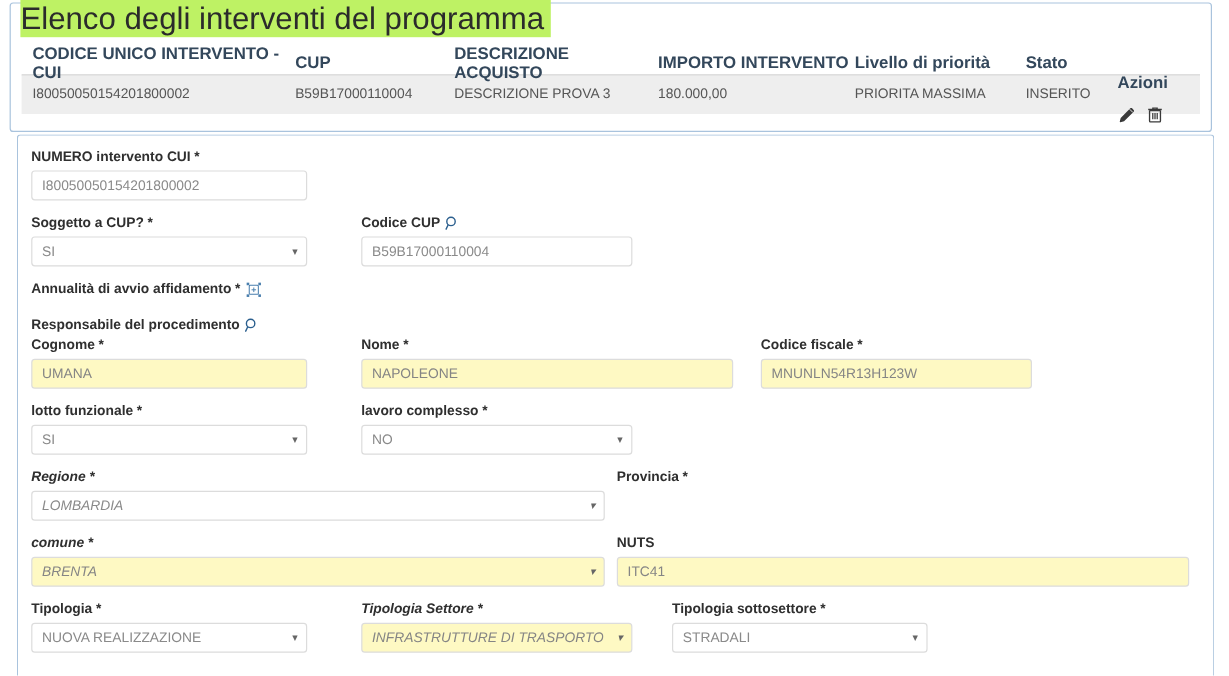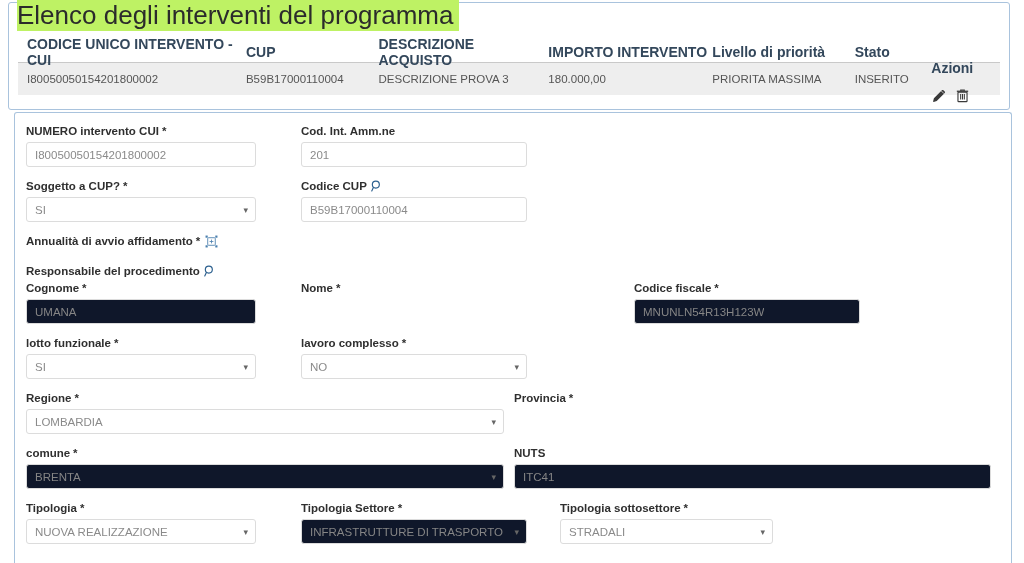--- a/index.html
+++ b/index.html
@@ -128,21 +128,21 @@
     background: #ffffff;
     color: #8a8a8a;
     font-size: 11.5px;
     display: flex;
     align-items: center;
     padding: 0 8px;
     box-sizing: border-box;
     position: relative;
   }
   .ctl.disabled {
-    background: #0f172a;
+    background: #fef9c3;
     border-color: #dcdcdc;
     color: #858585;
   }
   .ctl.select::after {
     content: "▾";
     position: absolute;
     right: 7px;
     top: 50%;
     transform: translateY(-50%);
     font-size: 9px;
@@ -159,21 +159,21 @@
   .fg { margin-bottom: 12px; }
 
   
   .w230 { width: 230px; }
   .w310 { width: 310px; }
   .w226 { width: 226px; }
   .w478 { width: 478px; }
   .w477 { width: 477px; }
   .w213 { width: 213px; }
   .gap45 { margin-right: 45px; }
-  .gap10 { margin-right: 10px; }
+  .gap10 { margin-right: 10px; font-style: italic; }
 
   .offset-cf { margin-left: 23px; }
 
   .search-icon { margin-left: 3px; display: inline-flex; align-items: center; }
   .frame-icon { margin-left: 5px; display: inline-flex; align-items: center; }
 
   .section-label {
     font-size: 11.5px;
     font-weight: bold;
     color: #2f2f2f;
@@ -236,28 +236,20 @@
     <div class="row">
       <div class="w230 gap45 fg">
         <div class="field-label">
           <span>NUMERO intervento CUI</span>
           <span class="req">*</span>
         </div>
         <div class="ctl">
           <span class="val">I80050050154201800002</span>
         </div>
       </div>
-      <div class="w226 fg">
-        <div class="field-label">
-          <span>Cod. Int. Amm.ne</span>
-        </div>
-        <div class="ctl">
-          <span class="val">201</span>
-        </div>
-      </div>
     </div>
 
     <div class="row">
       <div class="w230 gap45 fg">
         <div class="field-label">
           <span>Soggetto a CUP?</span>
           <span class="req">*</span>
         </div>
         <div class="ctl select">
           <span class="val">SI</span>
@@ -316,20 +308,23 @@
         </div>
         <div class="ctl disabled">
           <span class="val">UMANA</span>
         </div>
       </div>
       <div class="w310 fg">
         <div class="field-label">
           <span>Nome</span>
           <span class="req">*</span>
         </div>
+        <div class="ctl disabled">
+          <span class="val">NAPOLEONE</span>
+        </div>
       </div>
       <div class="w226 offset-cf fg">
         <div class="field-label">
           <span>Codice fiscale</span>
           <span class="req">*</span>
         </div>
         <div class="ctl disabled">
           <span class="val">MNUNLN54R13H123W</span>
         </div>
       </div>

